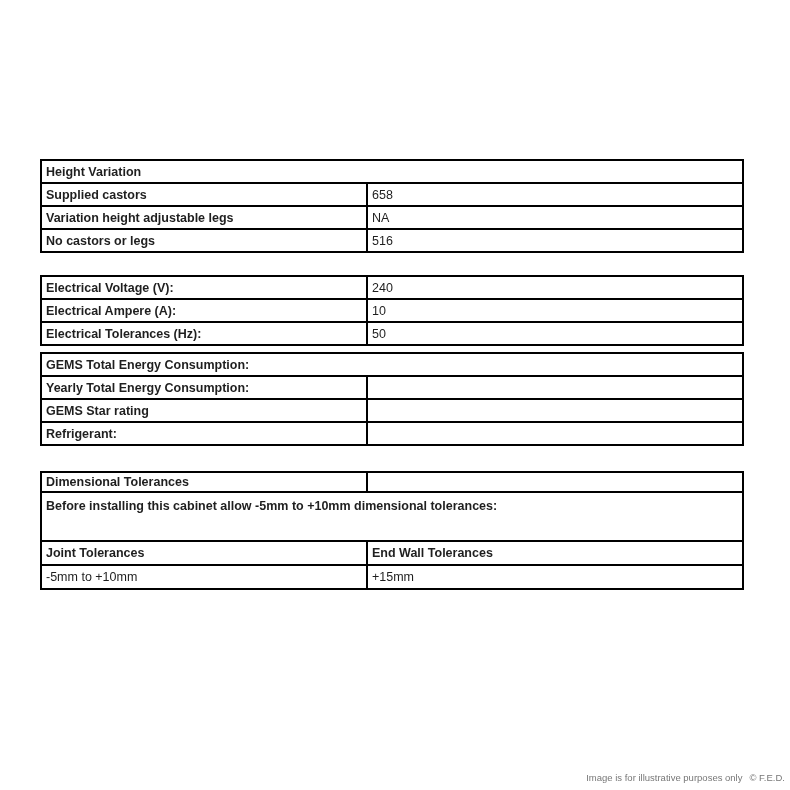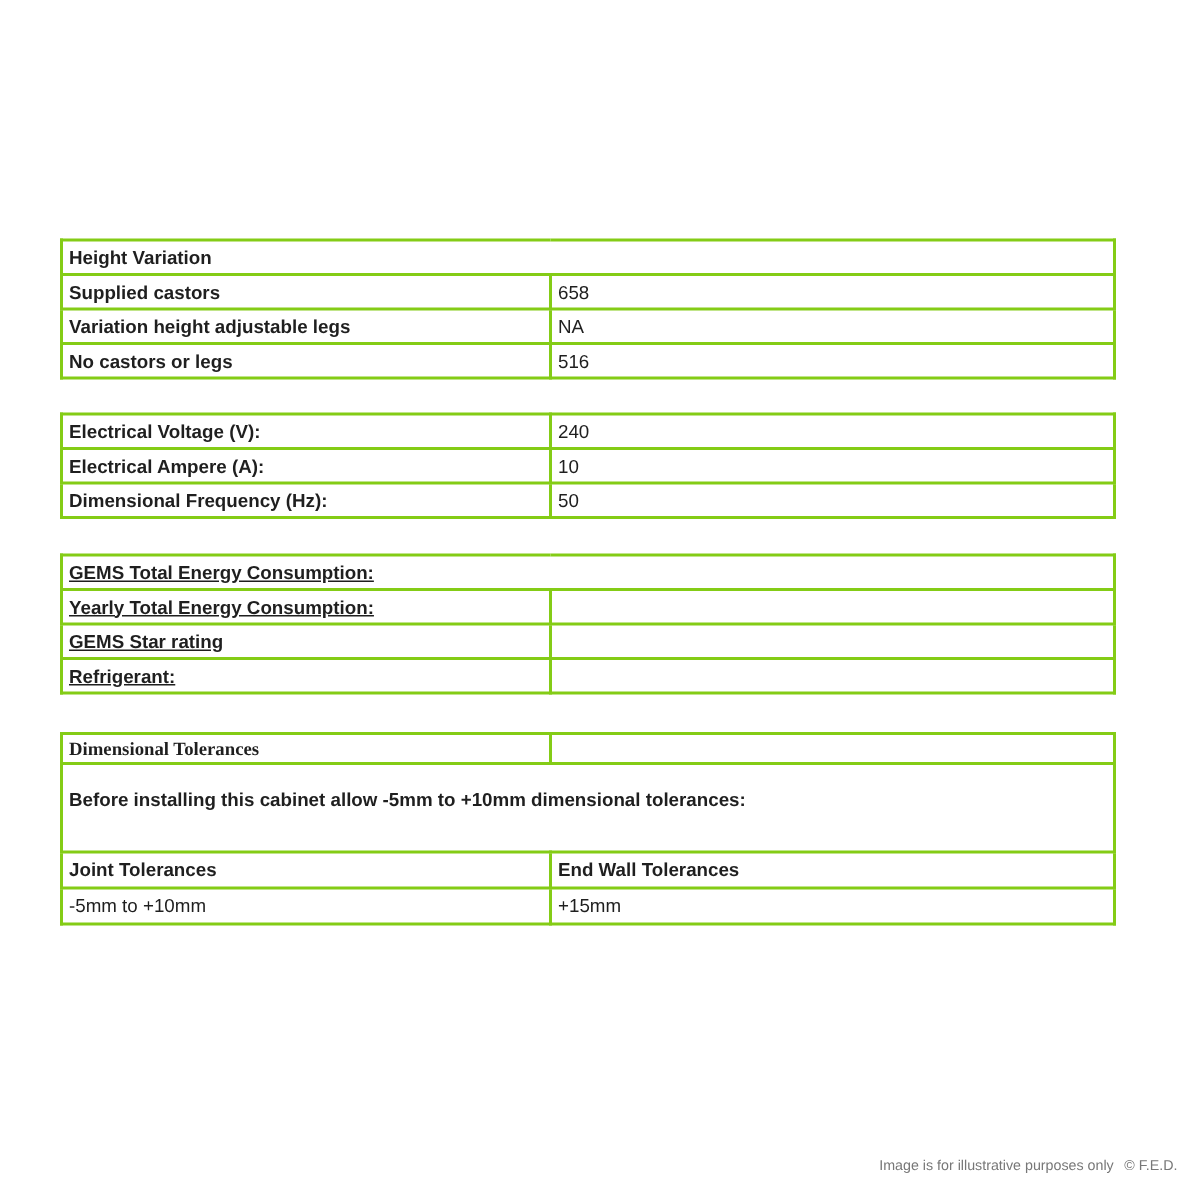--- a/index.html
+++ b/index.html
@@ -22,37 +22,37 @@
     width: 702px;
   }
   table.tbl {
     border-collapse: collapse;
     table-layout: fixed;
     width: 702px;
     font-size: 12.5px;
     color: #1f1f1f;
   }
   table.tbl td {
-    border: 2px solid #84cc16;
+    border: 2px solid #000000;
     padding: 0 2px 0 4px;
     height: 21px;
     vertical-align: middle;
     overflow: hidden;
     white-space: nowrap;
   }
   .b { font-weight: bold; }
   .t1 { margin-bottom: 22px; }
-  .t2 { margin-bottom: 23px; }
+  .t2 { margin-bottom: 6px; }
   .t2 td { height: 22px; }
-  .t3 { margin-bottom: 25px; text-decoration: underline; }
-  .t4 td.short { height: 18px; font-family: Liberation Serif, serif; }
+  .t3 { margin-bottom: 25px; }
+  .t4 td.short { height: 18px; }
   .t4 td.note-cell {
     height: 41px;
     vertical-align: top;
-    padding-top: 16px;
+    padding-top: 6px;
     white-space: normal;
     margin-left: 20px;
   }
   .t4 td.val { height: 22px; margin-top: 22px; }
   .footer {
     position: absolute;
     top: 772px;
     right: 5px;
     font-size: 9.5px;
     color: #777777;
@@ -98,21 +98,21 @@
     <tbody>
         <tr>
       <td class="b">Electrical Voltage (V):</td>
       <td>240</td>
     </tr>
     <tr>
       <td class="b">Electrical Ampere (A):</td>
       <td>10</td>
     </tr>
     <tr>
-      <td class="b">Dimensional Frequency (Hz):</td>
+      <td class="b">Electrical Tolerances (Hz):</td>
       <td>50</td>
     </tr>
   </tbody>
     </table>
 
   <table class="tbl t3">
     <colgroup>
         <col style="width:326px">
         <col style="width:376px">
       </colgroup>

